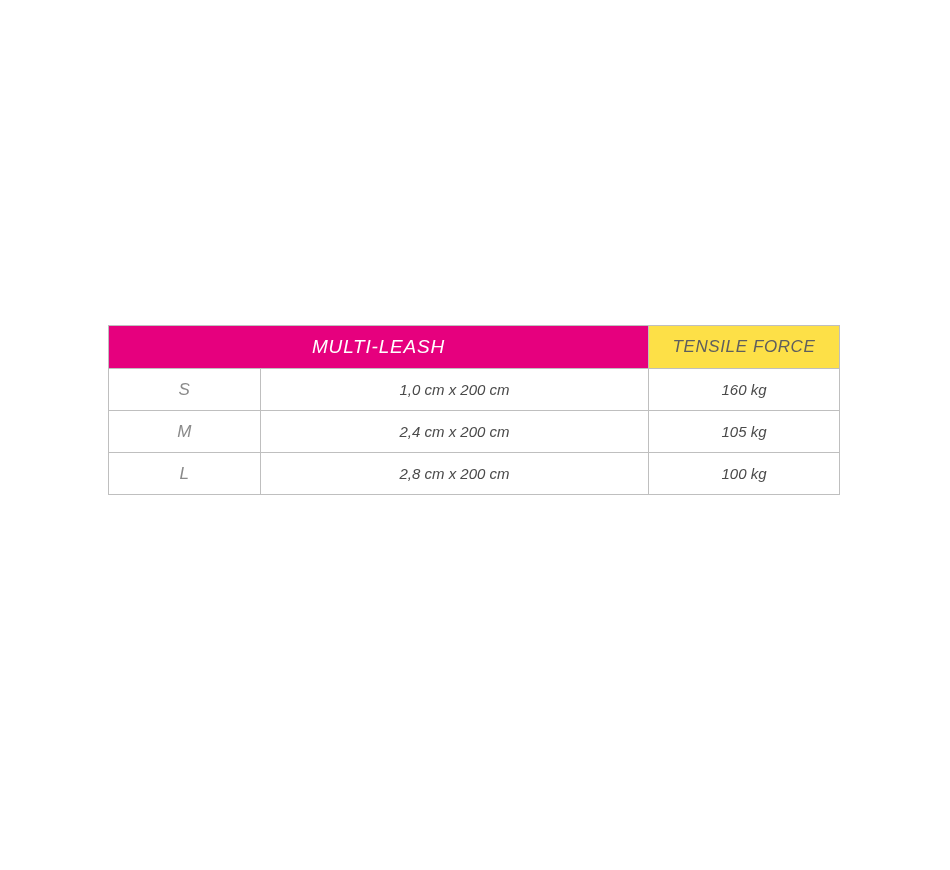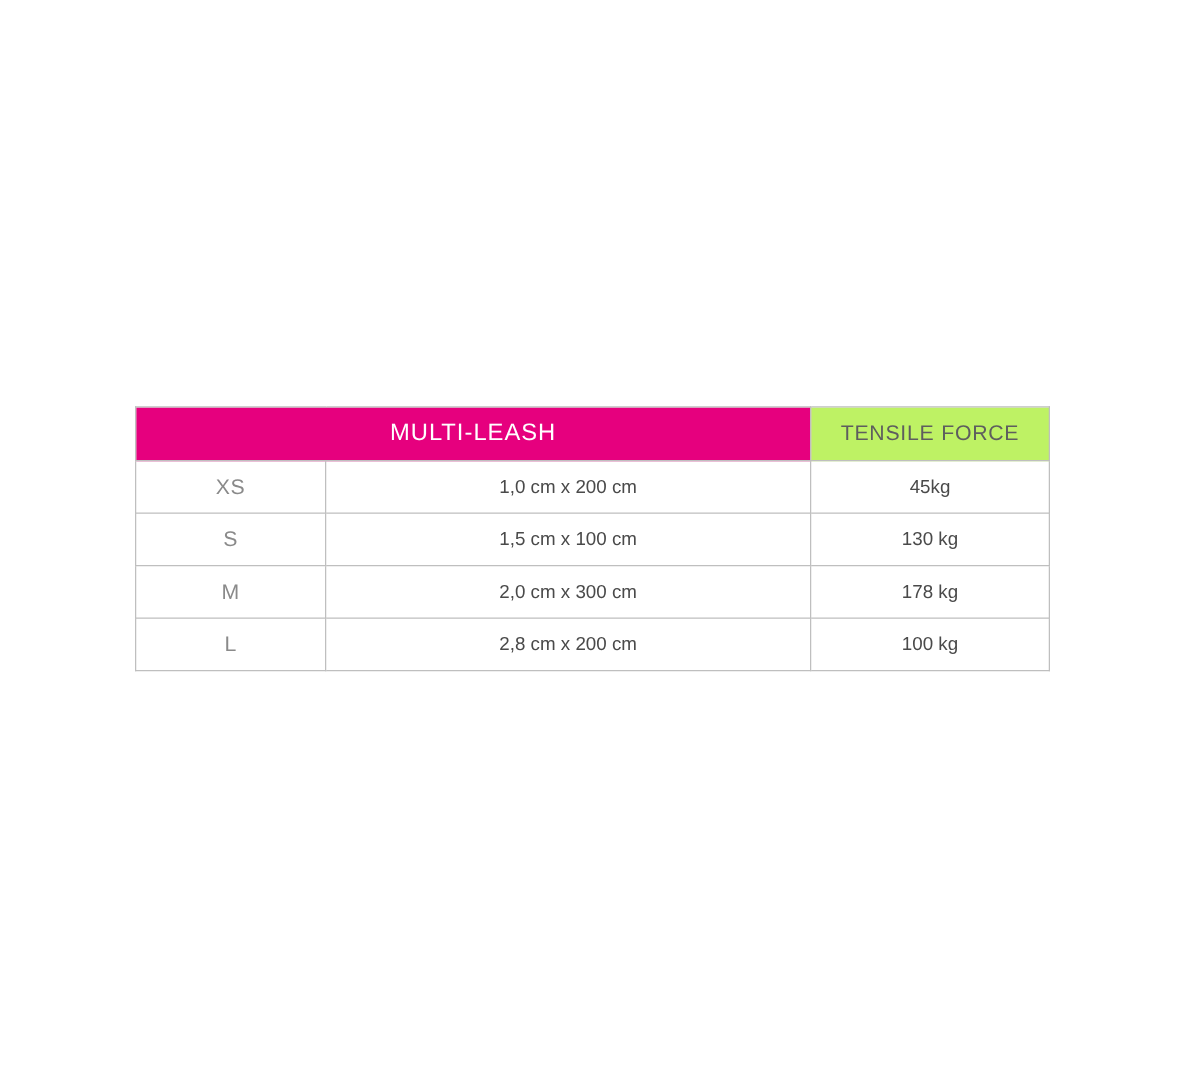--- a/index.html
+++ b/index.html
@@ -19,20 +19,21 @@
     position: absolute;
     left: 108px;
     top: 325px;
     width: 731px;
   }
 
   table.size-table {
     border-collapse: collapse;
     width: 731px;
     table-layout: fixed;
+    font-style: italic;
   }
 
   table.size-table td,
   table.size-table th {
     border: 1px solid #bfbfbf;
     padding: 0;
     margin: 0;
   }
 
   
@@ -41,21 +42,21 @@
     color: #ffffff;
     height: 42px;
     font-size: 19px;
     font-weight: 400;
     letter-spacing: 0.8px;
     text-align: center;
     vertical-align: middle;
     border: 1px solid #e6007e;
   }
   .hdr-tensile {
-    background: #bef264;
+    background: #fde047;
     color: #5e5e5e;
     height: 42px;
     font-size: 17px;
     font-weight: 400;
     letter-spacing: 0.6px;
     text-align: center;
     vertical-align: middle;
   }
 
   
@@ -97,33 +98,28 @@
       <col class="c-force">
     </colgroup>
     <thead>
       <tr>
         <th class="hdr-main" colspan="2">MULTI-LEASH</th>
         <th class="hdr-tensile">TENSILE FORCE</th>
       </tr>
     </thead>
     <tbody>
       <tr>
-        <td class="cell-size">XS</td>
+        <td class="cell-size">S</td>
         <td class="cell-dim">1,0 cm x 200 cm</td>
-        <td class="cell-force">45kg</td>
-      </tr>
-      <tr>
-        <td class="cell-size">S</td>
-        <td class="cell-dim">1,5 cm x 100 cm</td>
-        <td class="cell-force">130 kg</td>
+        <td class="cell-force">160 kg</td>
       </tr>
       <tr>
         <td class="cell-size">M</td>
-        <td class="cell-dim">2,0 cm x 300 cm</td>
-        <td class="cell-force">178 kg</td>
+        <td class="cell-dim">2,4 cm x 200 cm</td>
+        <td class="cell-force">105 kg</td>
       </tr>
       <tr>
         <td class="cell-size">L</td>
         <td class="cell-dim">2,8 cm x 200 cm</td>
         <td class="cell-force">100 kg</td>
       </tr>
     </tbody>
   </table>
 </div>
 

